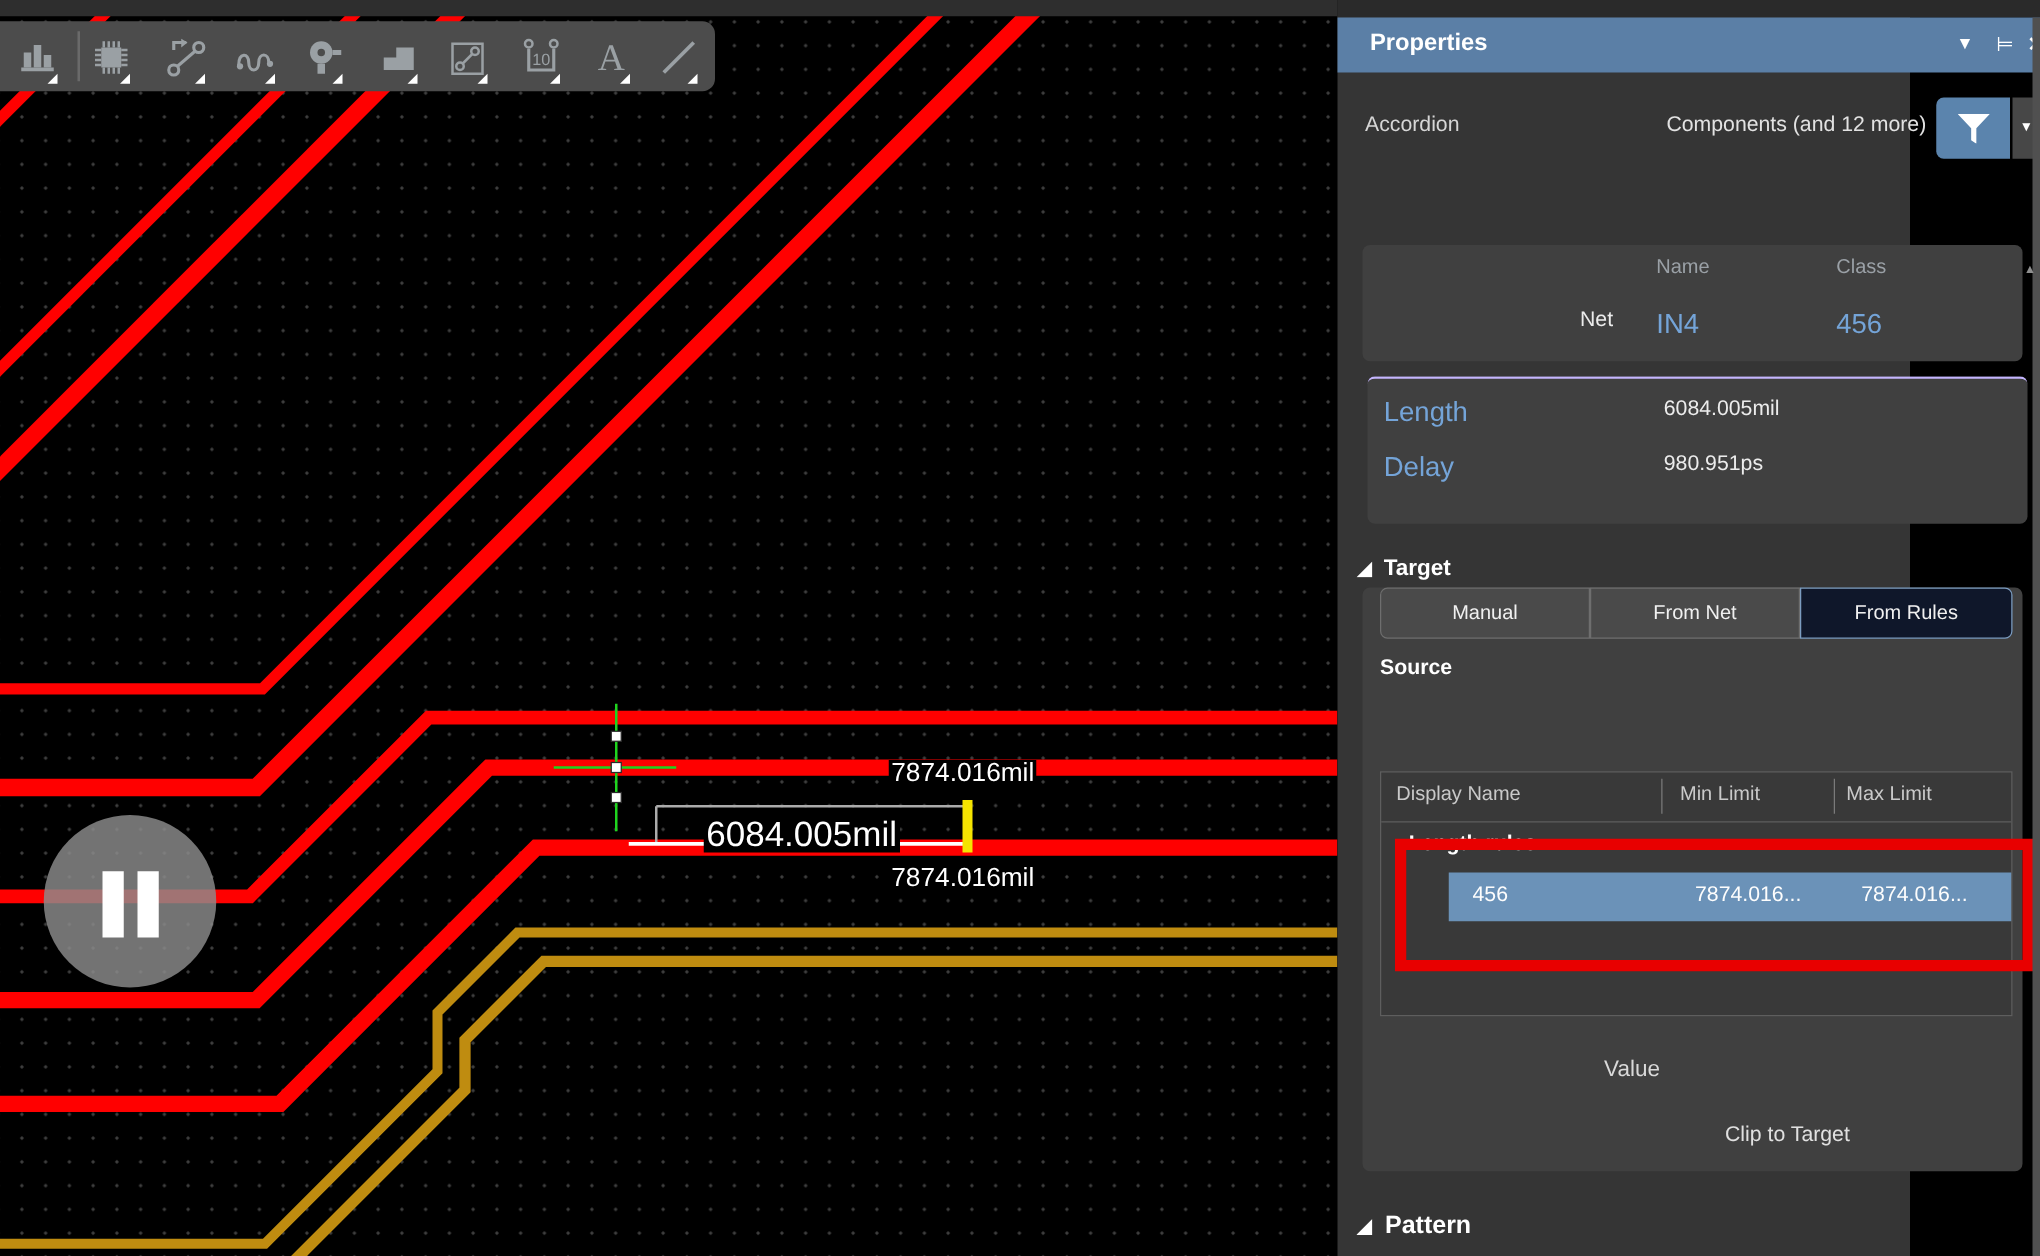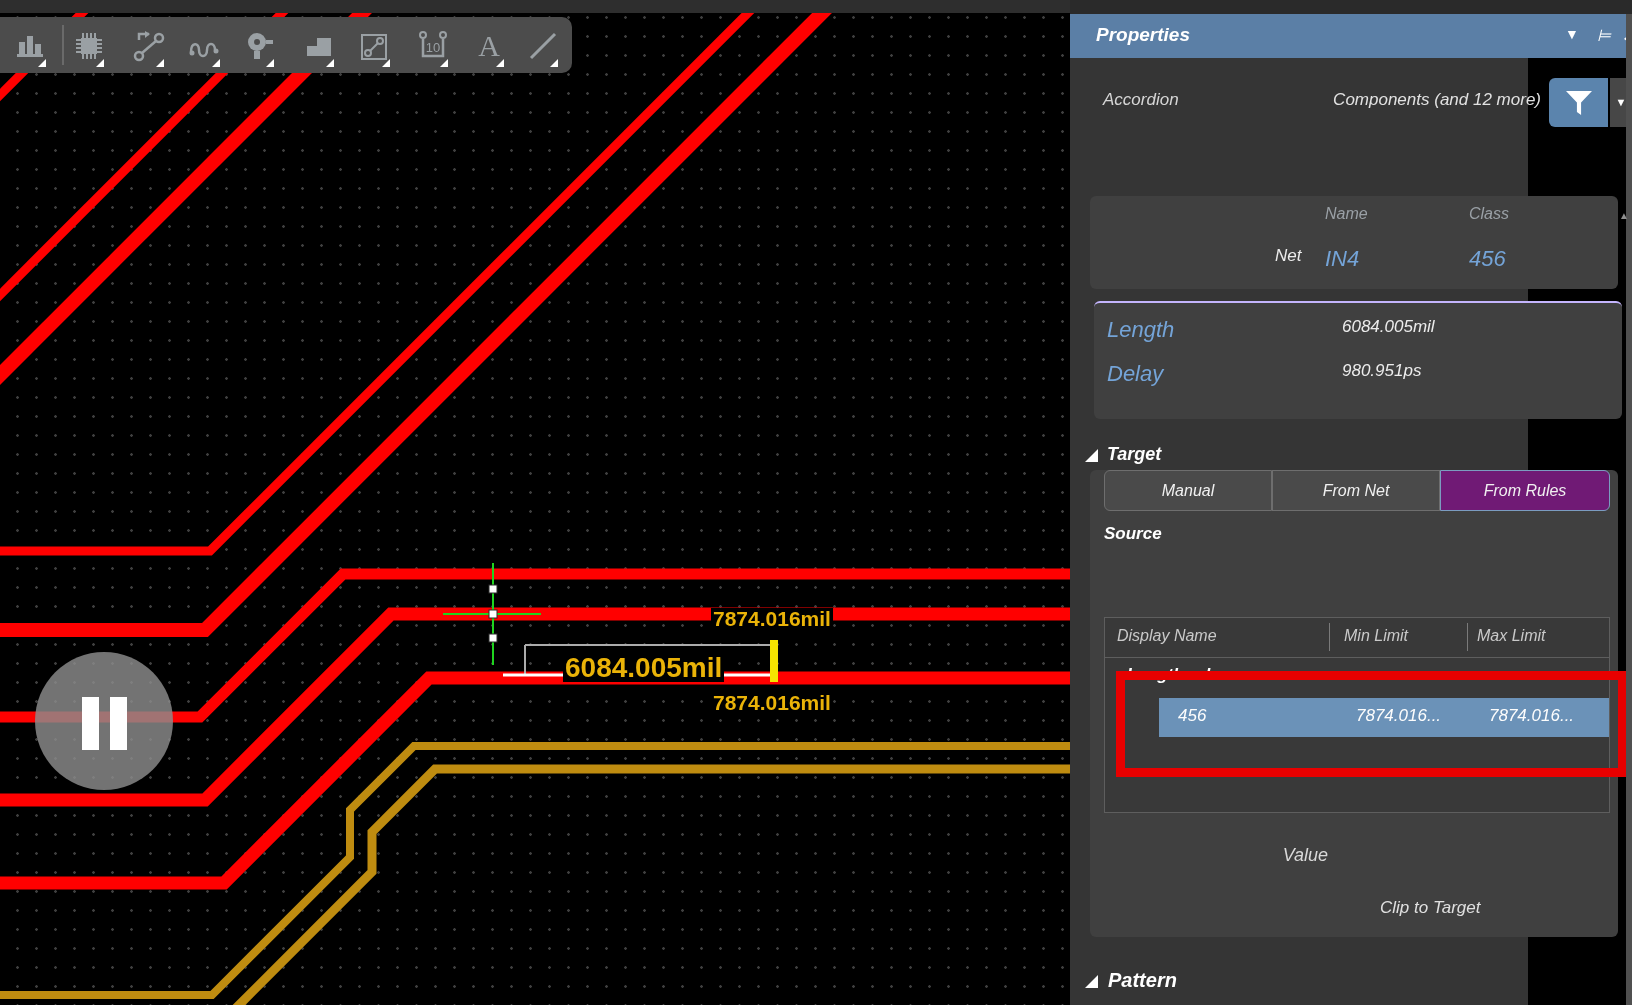--- a/index.html
+++ b/index.html
@@ -21,37 +21,37 @@
   .tb-tri { position:absolute; top:42px; width:0; height:0;
     border-left:8px solid transparent; border-bottom:8px solid #fff; }
   #tb-sep { position:absolute; left:62px; top:8px; width:2px; height:40px; background:#6a6a6a; }
 
   
   #pause-circle { position:absolute; left:35px; top:652px; width:138px; height:138px;
     border-radius:50%; background:rgba(140,140,140,0.82); }
   .pause-bar { position:absolute; top:45px; width:17px; height:53px; background:#fff; }
 
   
-  .meas { position:absolute; color:#eab308; background:#000; white-space:nowrap;
-    font-weight:bold; padding:0 2px; line-height:1.05; }
+  .meas { position:absolute; color:#ffffff; background:#000; white-space:nowrap;
+    font-weight:normal; padding:0 2px; line-height:1.05; }
   #meas-top    { left:711px; top:608px; font-size:21px; }
   #meas-mid    { left:563px; top:653px; font-size:28px; }
   #meas-bottom { left:711px; top:692px; font-size:21px; }
 
   
-  #panel { position:absolute; left:1070px; top:0; width:458px; height:1005px; background:#353535;font-style:italic; }
+  #panel { position:absolute; left:1070px; top:0; width:458px; height:1005px; background:#353535; }
   #panel-topstrip { position:absolute; left:0; top:0; width:562px; height:14px; background:#2a2a2a; }
   #panel-header { position:absolute; left:0; top:14px; width:562px; height:44px; background:#5b7fa6;
     color:#fff; }
   #panel-title { position:absolute; left:26px; top:10px; font-size:19px; font-weight:bold; }
   .hdr-ico { position:absolute; top:12px; color:#fff; font-size:14px; }
 
   .block { position:absolute; background:#404040; border-radius:6px; }
   .lbl-gray { color:#9aa0a6; font-size:16px; }
-  .lbl-white { color:#ececec; font-size:17px;margin-left:11px; }
+  .lbl-white { color:#ececec; font-size:17px; }
   .lbl-blue { color:#74a4d8; font-size:22px; }
   .sec-tri { position:absolute; width:13px; height:13px; background:#fff;
     clip-path:polygon(100% 0, 100% 100%, 0 100%); }
   .sec-title { position:absolute; color:#fff; font-weight:bold; font-size:18px; }
 
   #filter-btn { position:absolute; left:479px; top:78px; width:59px; height:49px;
     background:#5b84ad; border-radius:6px 0 0 6px; }
   #filter-caret { position:absolute; left:540px; top:78px; width:22px; height:49px;
     background:#474747; border-radius:0 6px 6px 0; color:#fff; font-size:11px;
     text-align:center; line-height:49px; }
@@ -61,21 +61,21 @@
   #search-box { position:absolute; left:26px; top:149px; width:524px; height:37px;
     background:#242424; border:1px solid #4f4f4f; border-radius:4px; }
   #search-box .mag { position:absolute; left:16px; top:8px; width:13px; height:13px;
     border:3px solid #8d9297; border-radius:50%; }
   #search-box .mag::after { content:""; position:absolute; left:10px; top:10px; width:7px; height:3px;
     background:#8d9297; transform:rotate(45deg); }
   #search-ph { position:absolute; left:46px; top:7px; color:#b9bec4; font-size:17px; }
 
   .seg { position:absolute; top:0; height:41px; background:#4a4a4a; border:1px solid #6e6e6e;
     color:#f0f0f0; font-size:16px; text-align:center; line-height:39px; }
-  .seg.active { background:#701a75; border-color:#7b9cc0; }
+  .seg.active { background:#0f172a; border-color:#7b9cc0; }
 
   #rules-table { position:absolute; left:34px; top:617px; width:506px; height:196px;
     border:1px solid #5e5e5e; background:#393939; }
   .th { position:absolute; top:9px; color:#c9c9c9; font-size:16px; }
   .th-sep { position:absolute; top:5px; width:1px; height:28px; background:#7a7a7a; }
   #tbl-hdr-line { position:absolute; left:0; top:39px; width:504px; height:1px; background:#5e5e5e; }
   #group-row { position:absolute; left:22px; top:47px; color:#fff; font-weight:bold; font-size:17px; }
   #sel-row { position:absolute; left:54px; top:80px; width:450px; height:39px; background:#6b92b8; }
   .cell { position:absolute; top:8px; color:#fdfdfd; font-size:17px; }
 

